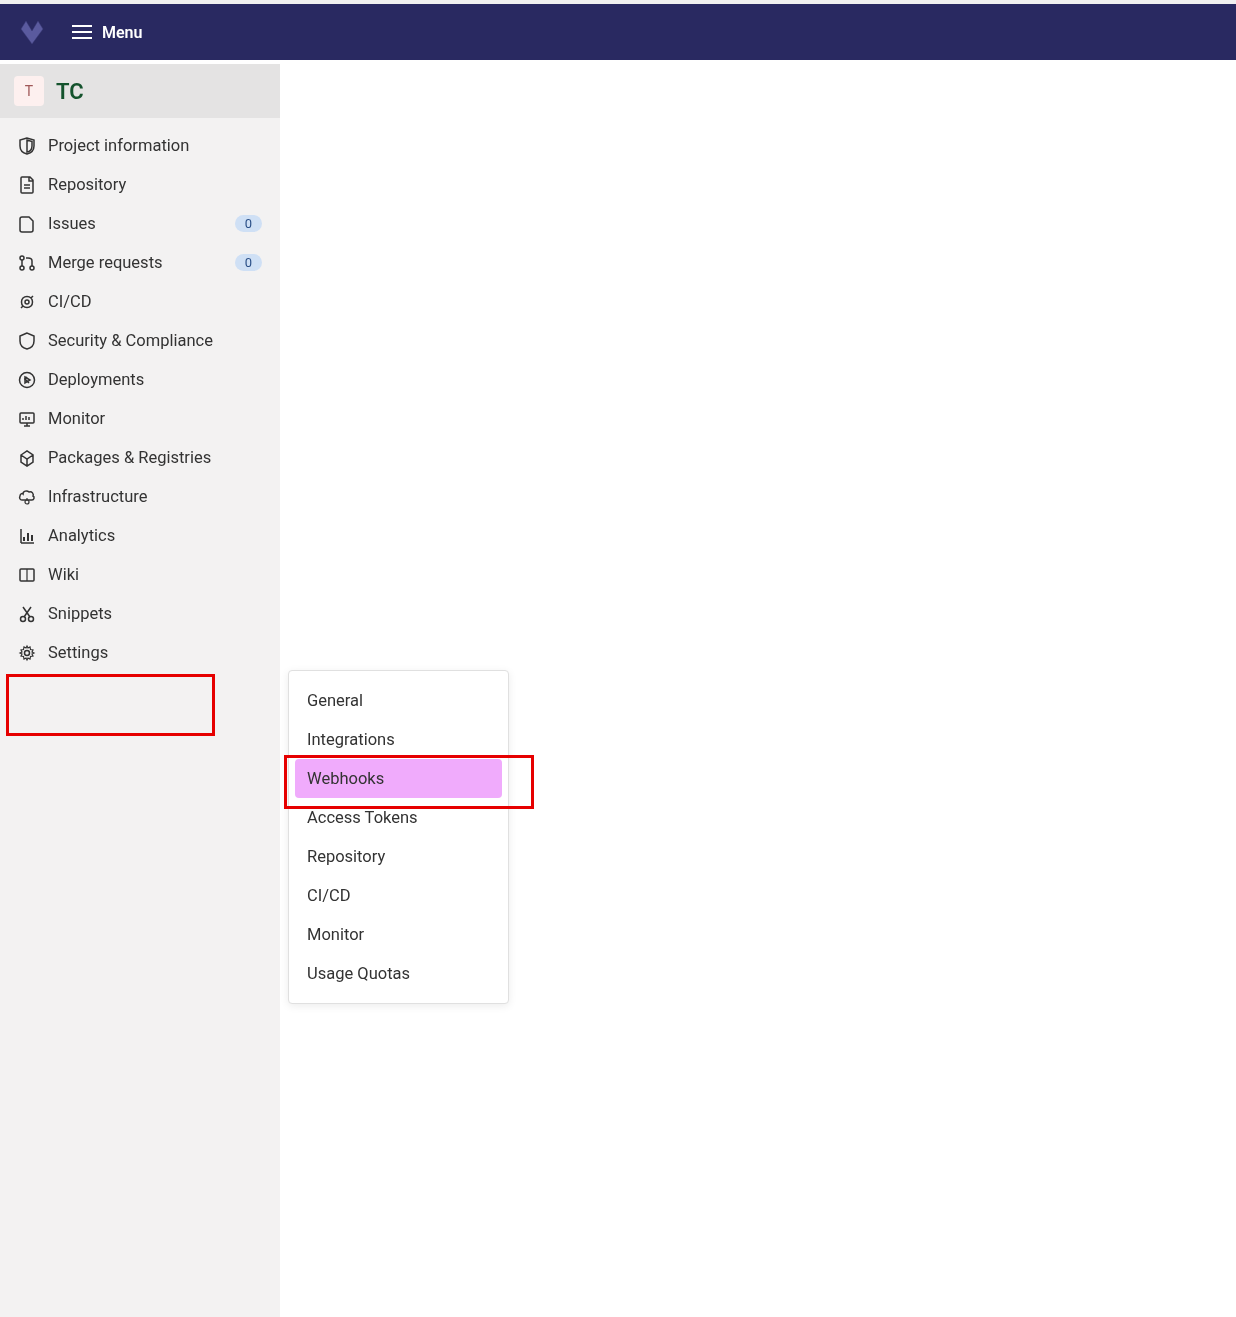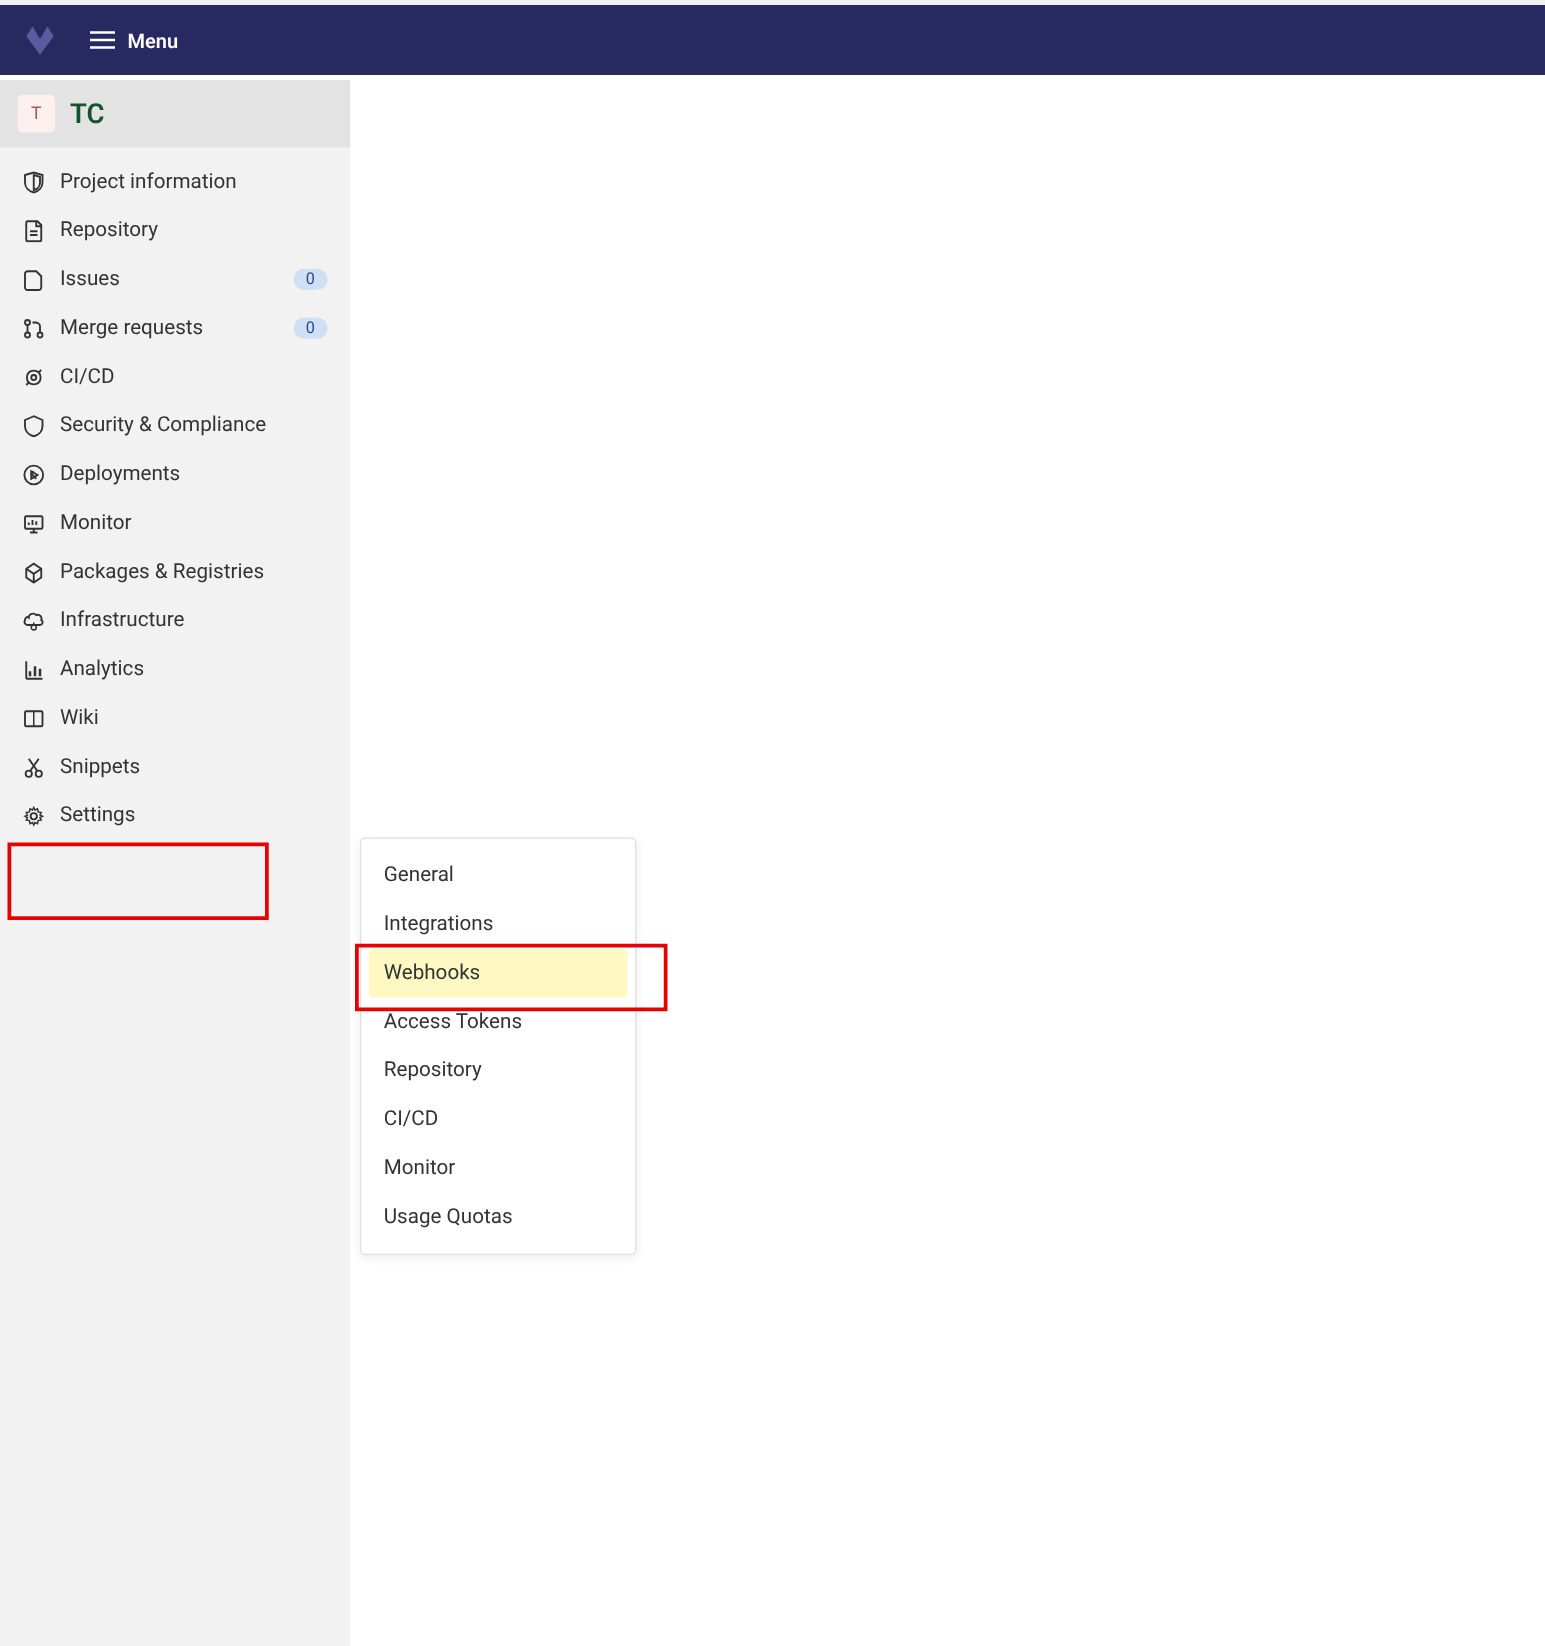--- a/index.html
+++ b/index.html
@@ -128,21 +128,21 @@
       padding: 10px 6px;
     }
     .submenu-item {
       padding: 10px 12px;
       font-size: 16.5px;
       color: #333;
       cursor: pointer;
       border-radius: 4px;
     }
     .submenu-item.active {
-      background: #fef9c3;
+      background: #f0abfc;
     }
     .highlight-webhooks {
       position: absolute;
       top: 751px;
       left: 284px;
       width: 250px;
       height: 54px;
       border: 3px solid #e60000;
       pointer-events: none;
     }

